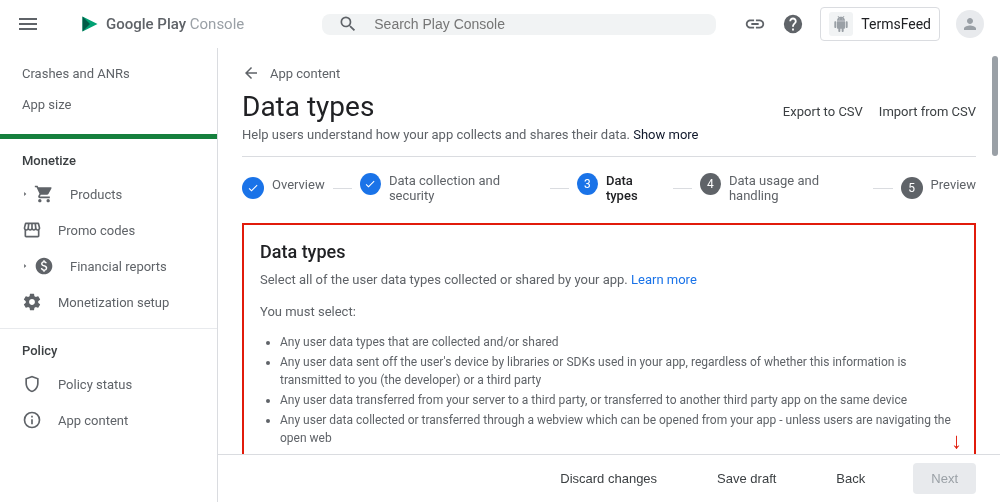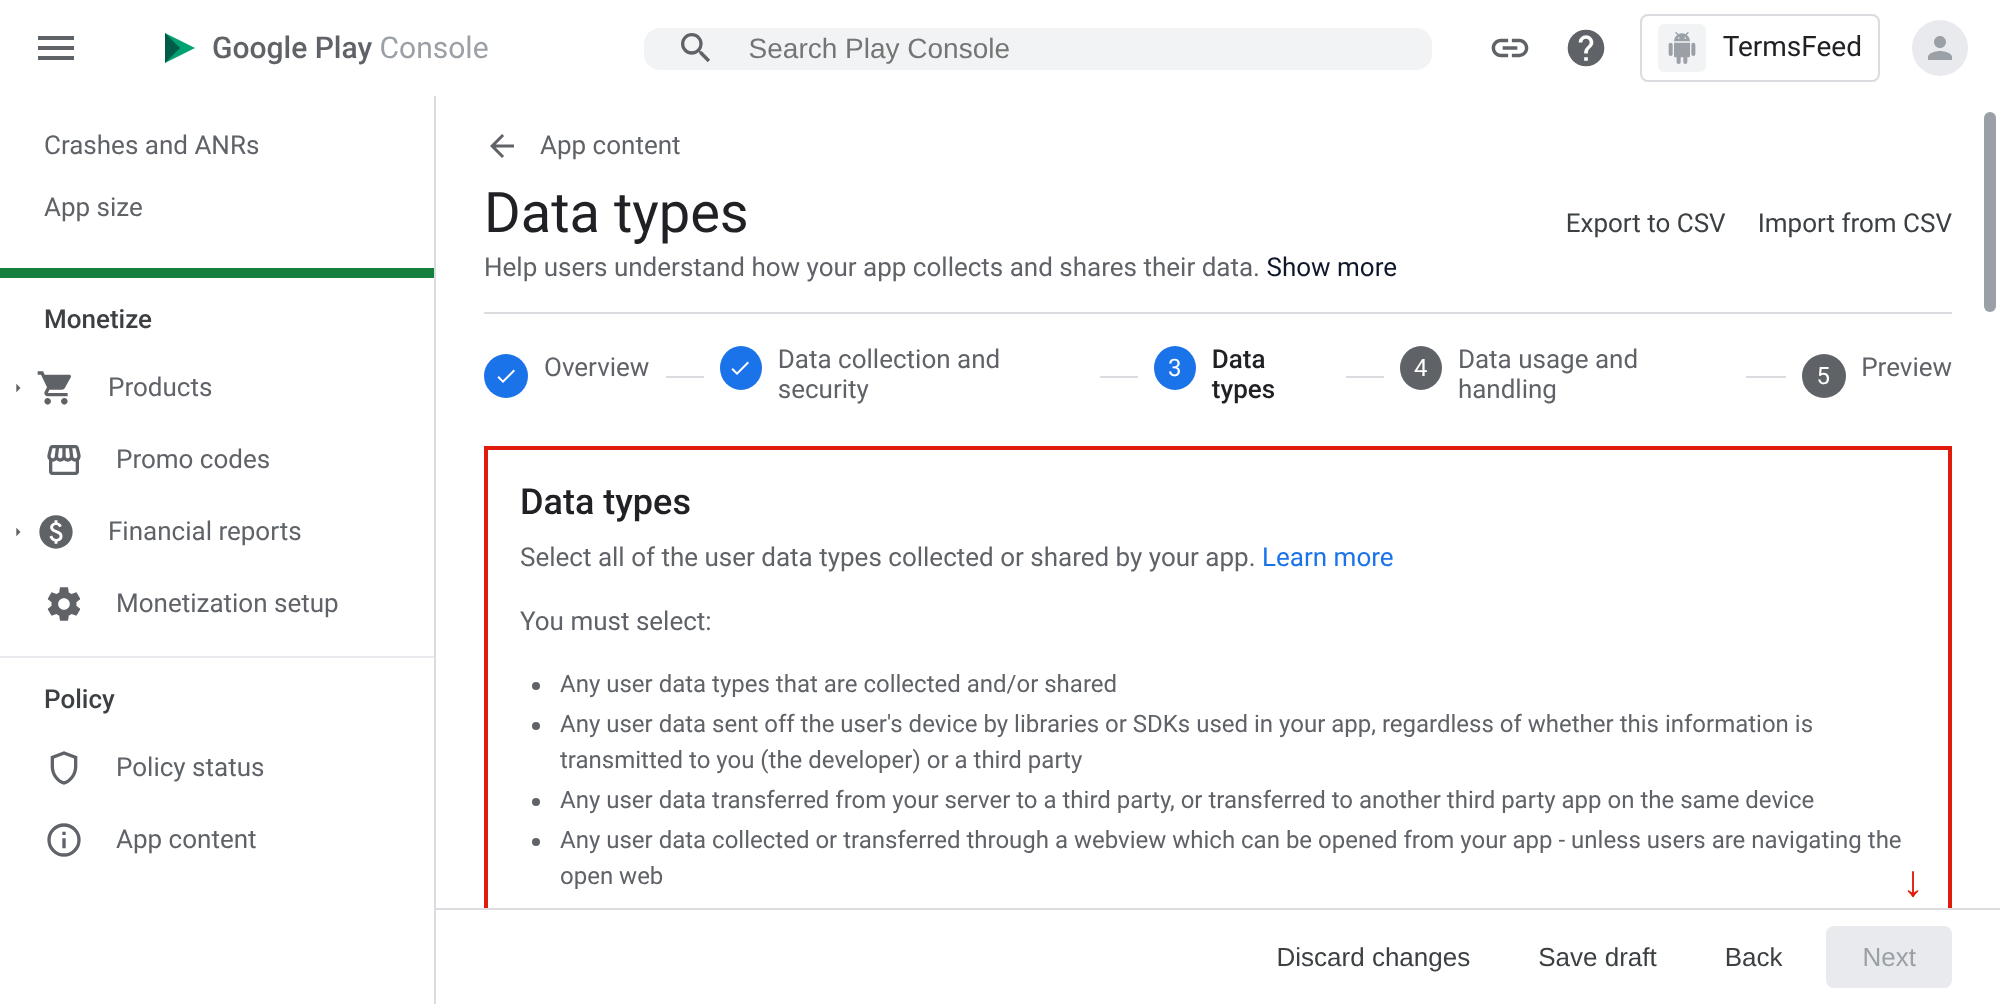--- a/index.html
+++ b/index.html
@@ -16,21 +16,21 @@
 .search-bar input { border: none; background: transparent; outline: none; font-size: 14px; color: #5f6368; flex: 1; }
 .header-right { display: flex; align-items: center; gap: 16px; margin-left: auto; }
 .header-icon { width: 22px; height: 22px; fill: #5f6368; cursor: pointer; }
 .account-chip { display: flex; align-items: center; gap: 8px; border: 1px solid #dadce0; border-radius: 4px; padding: 4px 8px; }
 .account-chip .android-icon { width: 24px; height: 24px; background: #f1f3f4; border-radius: 3px; display: flex; align-items: center; justify-content: center; }
 .avatar { width: 28px; height: 28px; background: #e8eaed; border-radius: 50%; display: flex; align-items: center; justify-content: center; }
 .avatar svg { width: 18px; height: 18px; fill: #9aa0a6; }
 .layout { display: flex; height: calc(100% - 48px); }
 .sidebar { width: 218px; border-right: 1px solid #dadce0; padding-top: 10px; overflow-y: auto; }
 .nav-item { display: flex; align-items: center; padding: 8px 16px 8px 22px; cursor: pointer; color: #5f6368; font-size: 13px; position: relative; }
-.nav-item.has-expand { padding-left: 4px; }
+.nav-item.has-expand { padding-left: 4px; margin-left: 16px; }
 .nav-item .expand { width: 10px; margin-right: 4px; fill: #5f6368; }
 .nav-item svg.nav-icon { width: 20px; height: 20px; margin-right: 16px; fill: #5f6368; }
 .nav-section { padding: 14px 22px 8px; font-size: 13px; font-weight: 500; color: #3c4043; border-top: 1px solid #e8eaed; margin-top: 8px; }
 .nav-section.first { border-top: 5px solid #15803d; margin-top: 14px; }
 .main { flex: 1; overflow-y: auto; padding: 16px 24px 0 24px; position: relative; }
 .breadcrumb { display: flex; align-items: center; gap: 10px; color: #5f6368; font-size: 13px; margin-bottom: 8px; }
 .breadcrumb svg { width: 18px; height: 18px; fill: #5f6368; }
 .title-row { display: flex; align-items: baseline; justify-content: space-between; margin-bottom: 4px; }
 h1 { font-size: 28px; font-weight: 400; color: #202124; }
 .actions-top { display: flex; gap: 16px; font-size: 13px; color: #3c4043; }
@@ -46,21 +46,21 @@
 .step-label { color: #5f6368; }
 .step-label.active { color: #202124; font-weight: 500; }
 .step-sep { width: 20px; height: 1px; background: #dadce0; }
 .check-icon { width: 12px; height: 12px; fill: #fff; }
 .redbox { border: 2px solid #e11b0b; padding: 16px 16px 18px 16px; margin-bottom: 10px; }
 .redbox h2 { font-size: 18px; font-weight: 500; color: #202124; margin-bottom: 8px; }
 .redbox p { color: #5f6368; font-size: 13px; margin-bottom: 12px; line-height: 1.5; }
 .redbox a { color: #1a73e8; text-decoration: none; }
 .redbox ul { list-style: disc; padding-left: 20px; margin-bottom: 12px; }
 .redbox li { color: #5f6368; font-size: 12px; line-height: 1.5; margin-bottom: 2px; }
-.footer { position: absolute; bottom: 0; left: 218px; right: 0; height: 48px; border-top: 1px solid #dadce0; background: #fff; display: flex; align-items: center; justify-content: flex-end; gap: 10px; padding: 0 24px; }
+.footer { position: absolute; bottom: 0; left: 218px; right: 0; height: 48px; border-top: 1px solid #dadce0; background: #fff; display: flex; align-items: center; justify-content: flex-end; gap: 36px; padding: 0 24px; }
 .footer button { border: none; background: transparent; font-size: 13px; font-weight: 500; color: #3c4043; cursor: pointer; padding: 8px 12px; }
 .footer button.primary { background: #e8eaed; color: #9aa0a6; border-radius: 4px; padding: 8px 18px; }
 .red-arrow { position: absolute; right: 38px; bottom: 48px; color: #e11b0b; font-size: 22px; pointer-events: none; }
 .scrollbar-track { position: absolute; right: 2px; top: 56px; width: 6px; height: 100px; background: #9aa0a6; border-radius: 3px; }
 </style>
 </head>
 <body>
 
 <div class="header">
   <svg class="menu-icon" viewBox="0 0 24 24">

